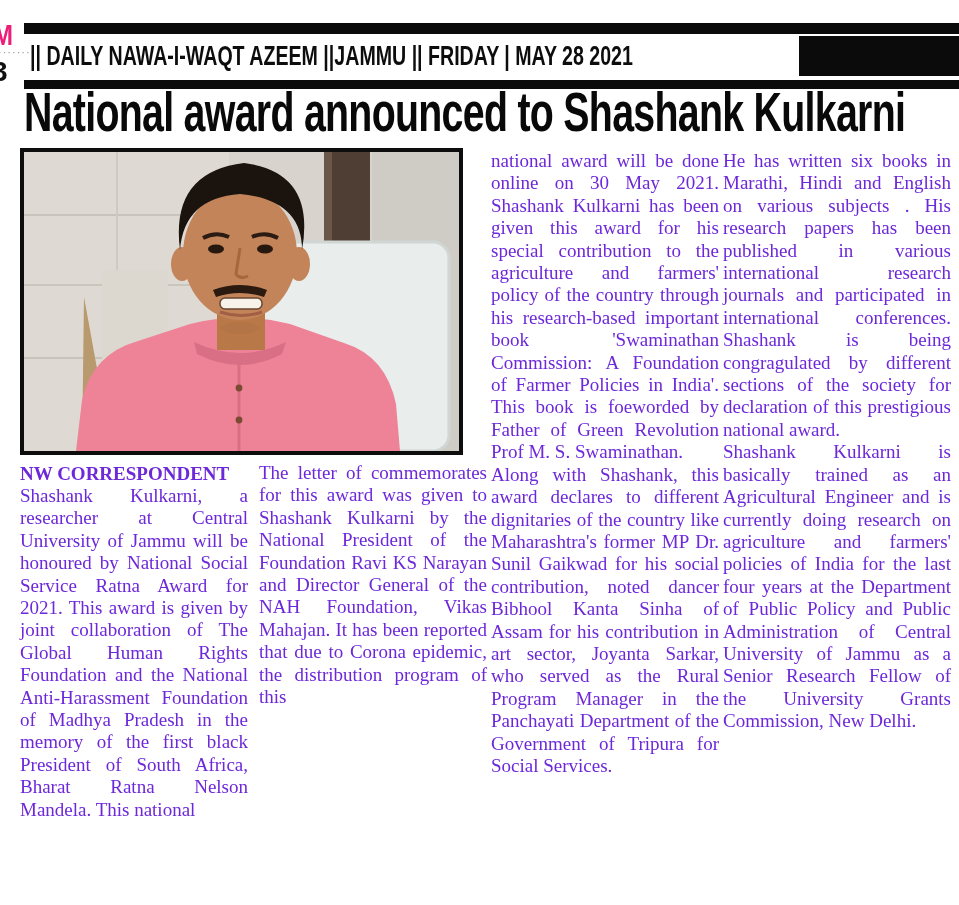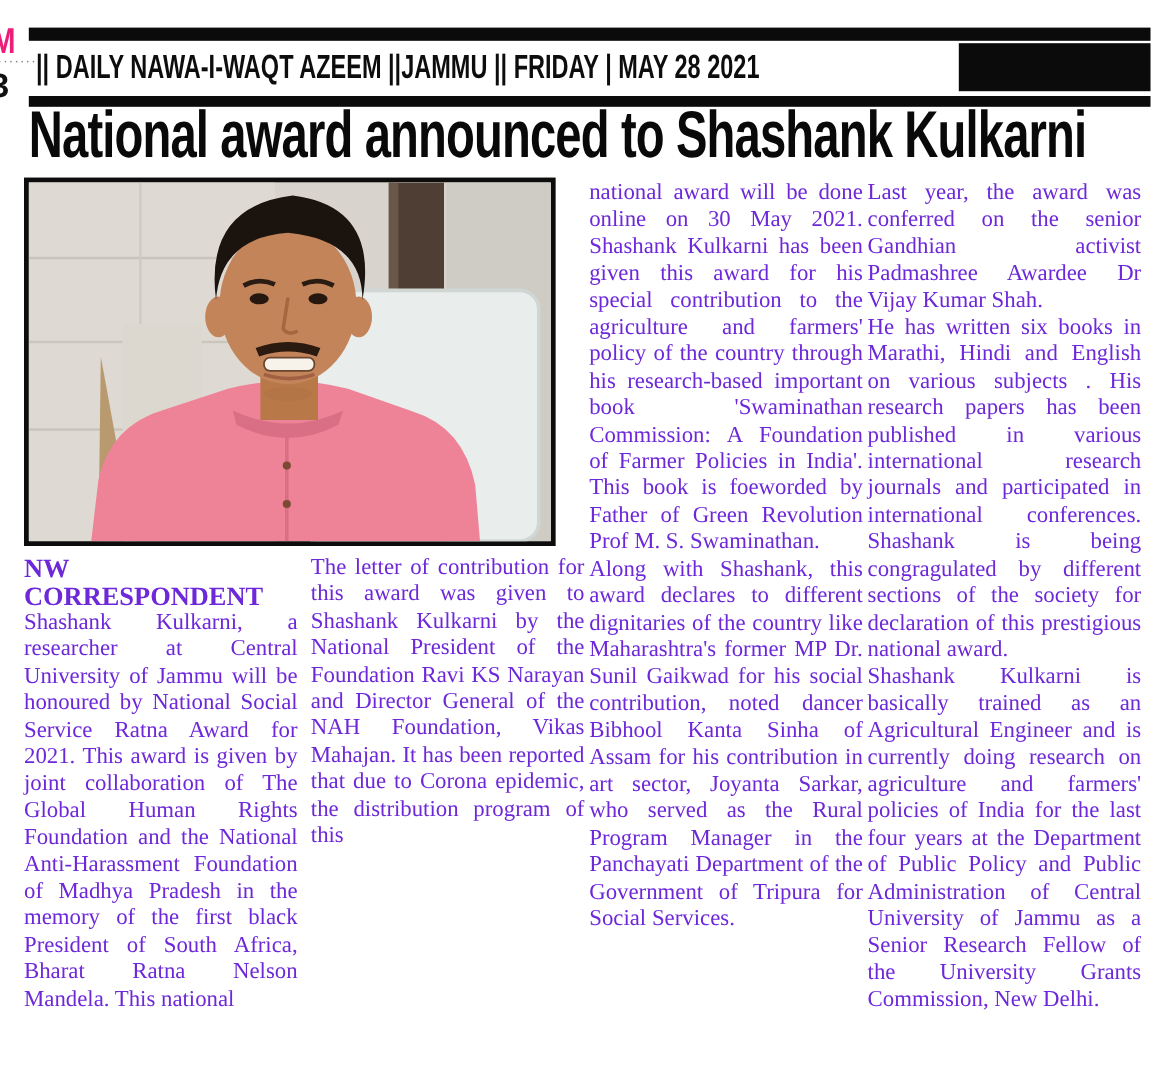--- a/index.html
+++ b/index.html
@@ -28,21 +28,21 @@
             transform:scaleX(.715);transform-origin:0 0;letter-spacing:-1px;}
 
   
   .photo{position:absolute;left:20px;top:148px;width:435px;height:299px;margin:0;
          border:4px solid #0d0d0d;background:#d8d4cd;}
   .photo svg{display:block;width:435px;height:299px;}
 
   
   .col{position:absolute;width:228px;font-size:19px;line-height:22.4px;text-align:justify;color:#6d28d9;}
   .col p{margin:0;padding:0;}
-  .byline{font-weight:bold;font-size:22px;line-height:23px;text-align:left;}
+  .byline{font-weight:bold;font-size:19px;line-height:23px;text-align:left;}
   .col-1{left:20px;top:462px;}
   .col-2{left:259px;top:462px;}
   .col-3{left:491px;top:150px;}
   .col-4{left:723px;top:150px;}
 </style>
 </head>
 <body>
 
 <div class="page">
 
@@ -98,27 +98,26 @@
       </g>
     </svg>
   </figure>
 
   <div class="col col-1">
     <div class="byline">NW CORRESPONDENT</div>
     <p>Shashank Kulkarni, a researcher at Central University of Jammu will be honoured by National Social Service Ratna Award for 2021. This award is given by joint collaboration of The Global Human Rights Foundation and the National Anti-Harassment Foundation of Madhya Pradesh in the memory of the first black President of South Africa, Bharat Ratna Nelson Mandela. This national</p>
   </div>
 
   <div class="col col-2">
-    <p>The letter of contribution for this award was given to Shashank Kulkarni by the National President of the Foundation Ravi KS Narayan and Director General of the NAH Foundation, Vikas Mahajan. It has been reported that due to Corona epidemic, the distribution program of this</p>
+    <p>The letter of commemorates for this award was given to Shashank Kulkarni by the National President of the Foundation Ravi KS Narayan and Director General of the NAH Foundation, Vikas Mahajan. It has been reported that due to Corona epidemic, the distribution program of this</p>
   </div>
 
   <div class="col col-3">
     <p>national award will be done online on 30 May 2021. Shashank Kulkarni has been given this award for his special contribution to the agriculture and farmers' policy of the country through his research-based important book 'Swaminathan Commission: A Foundation of Farmer Policies in India'. This book is foeworded by Father of Green Revolution Prof M. S. Swaminathan.</p>
     <p>Along with Shashank, this award declares to different dignitaries of the country like Maharashtra's former MP Dr. Sunil Gaikwad for his social contribution, noted dancer Bibhool Kanta Sinha of Assam for his contribution in art sector, Joyanta Sarkar, who served as the Rural Program Manager in the Panchayati Department of the Government of Tripura for Social Services.</p>
   </div>
 
   <div class="col col-4">
-    <p>Last year, the award was conferred on the senior Gandhian activist Padmashree Awardee Dr Vijay Kumar Shah.</p>
     <p>He has written six books in Marathi, Hindi and English on various subjects . His research papers has been published in various international research journals and participated in international conferences. Shashank is being congragulated by different sections of the society for declaration of this prestigious national award.</p>
     <p>Shashank Kulkarni is basically trained as an Agricultural Engineer and is currently doing research on agriculture and farmers' policies of India for the last four years at the Department of Public Policy and Public Administration of Central University of Jammu as a Senior Research Fellow of the University Grants Commission, New Delhi.</p>
   </div>
 
 </div>
 
 </body></html>

